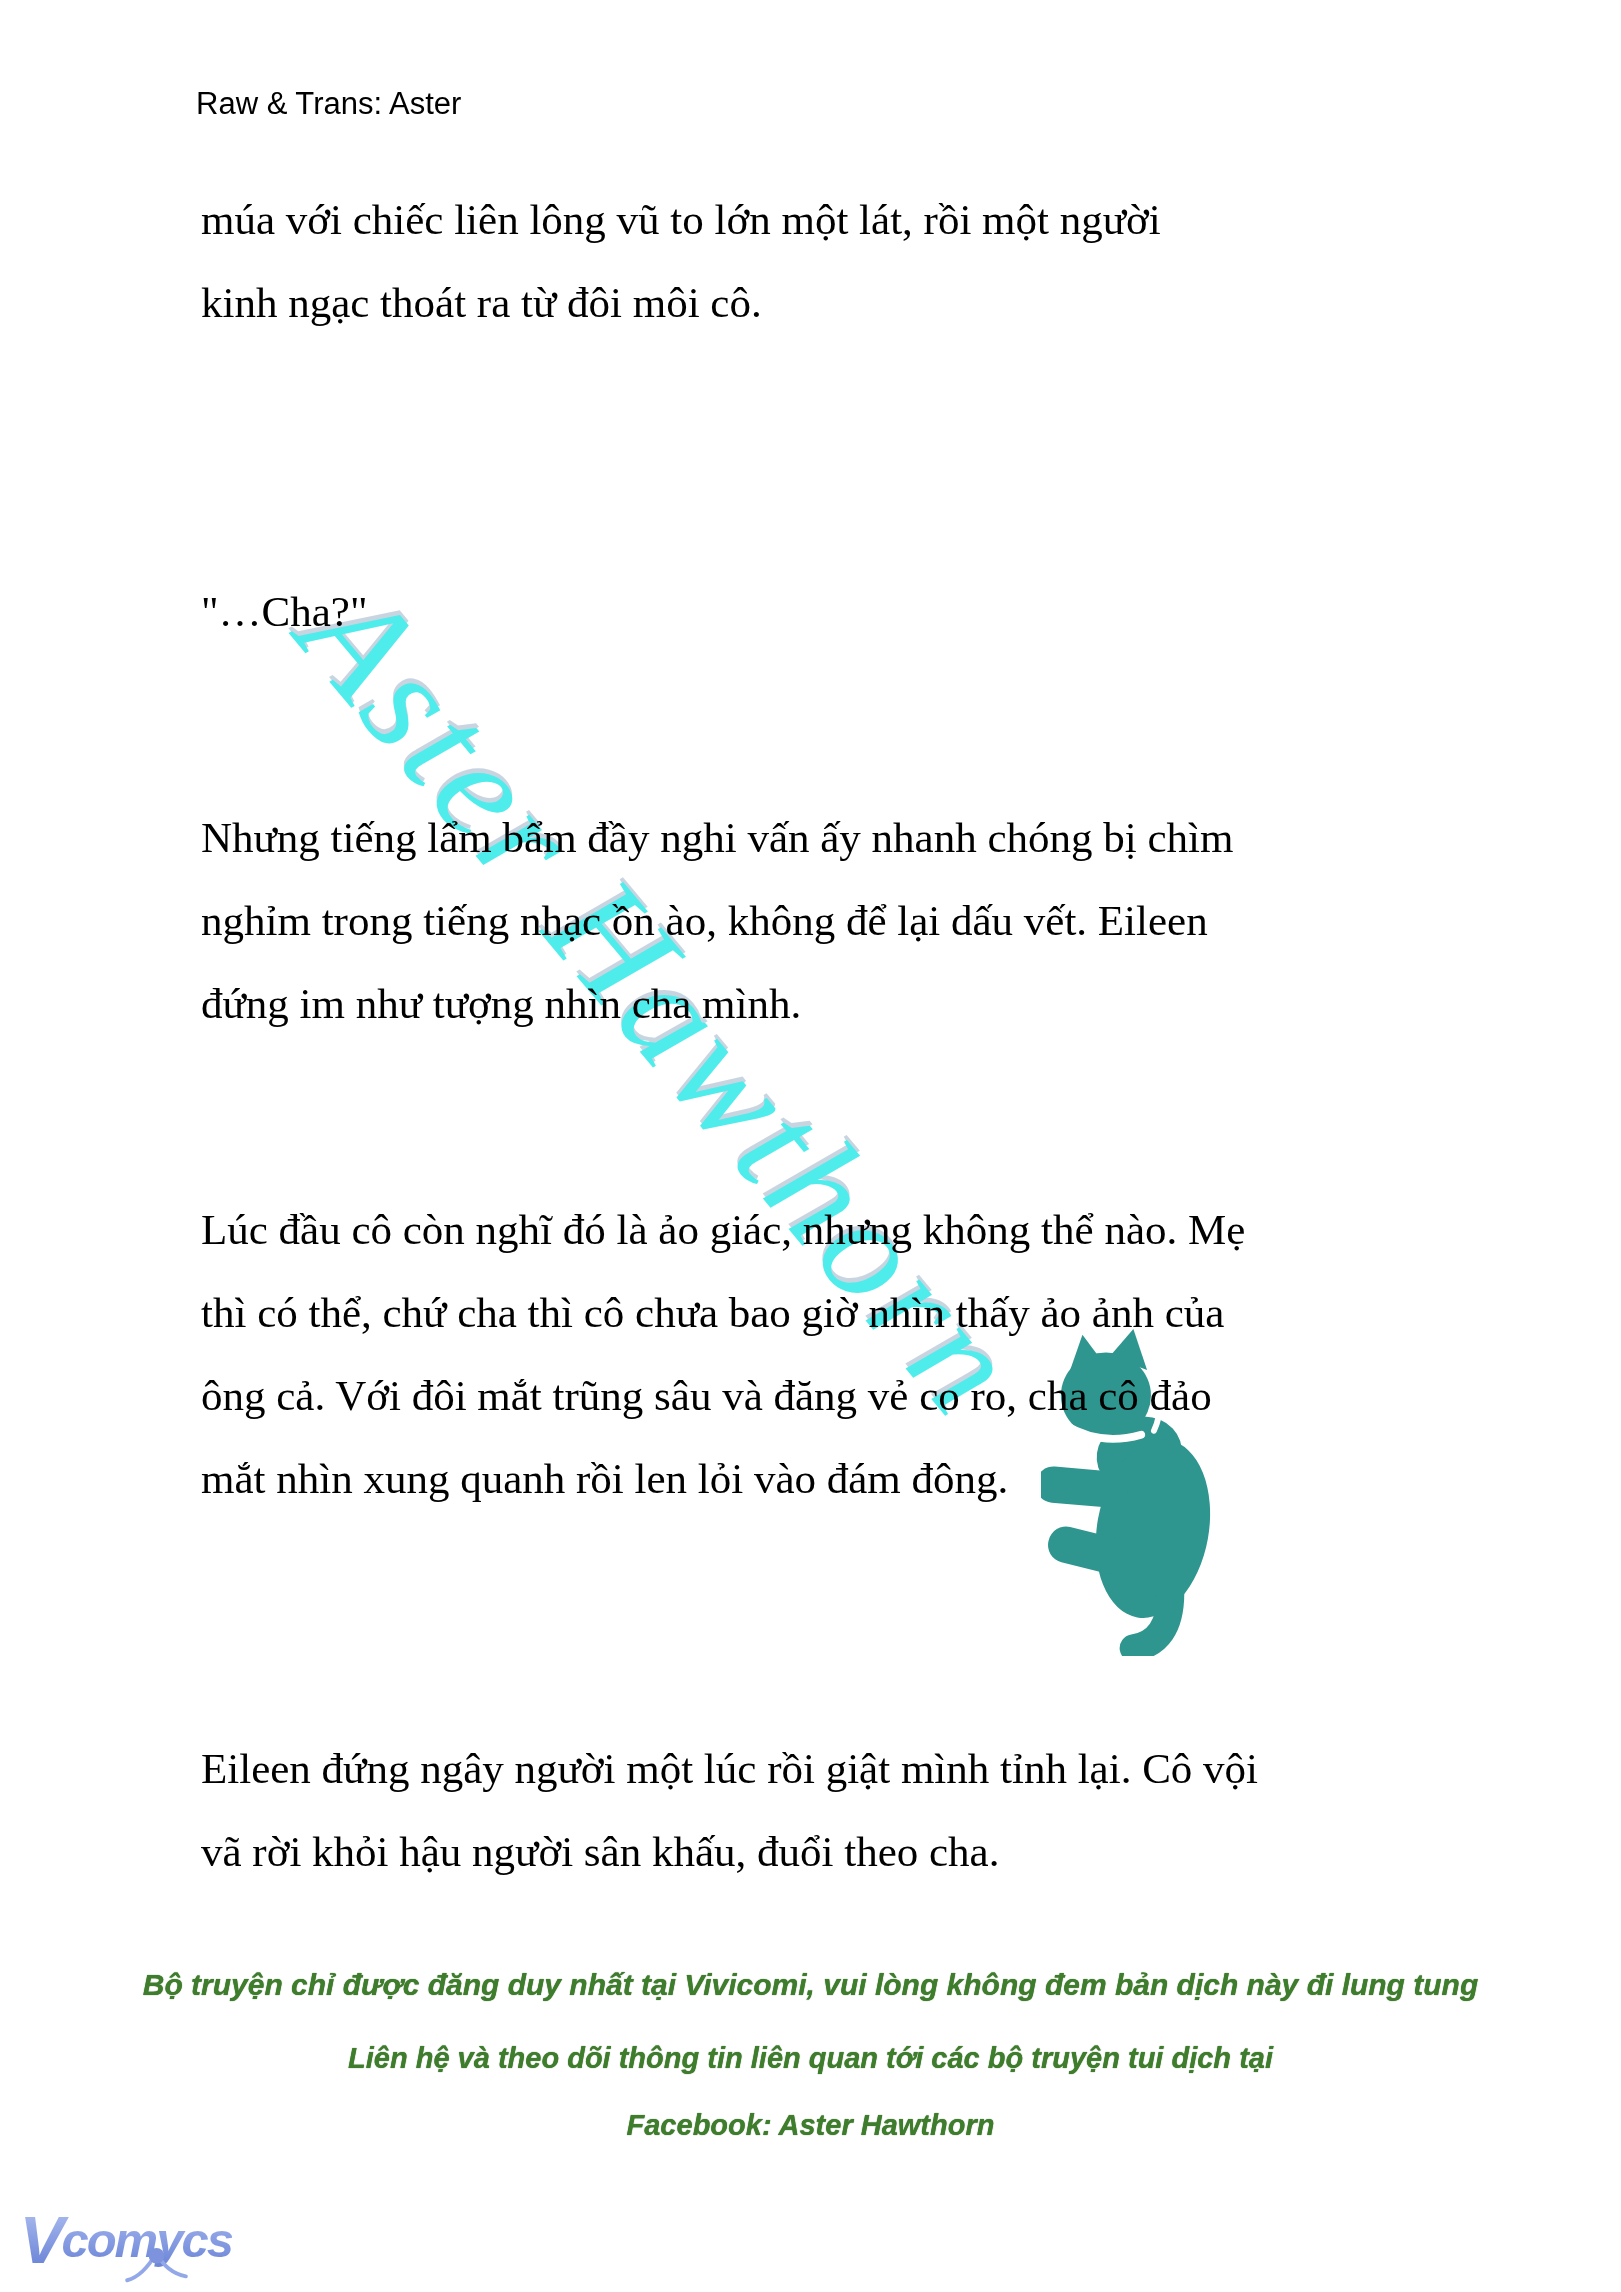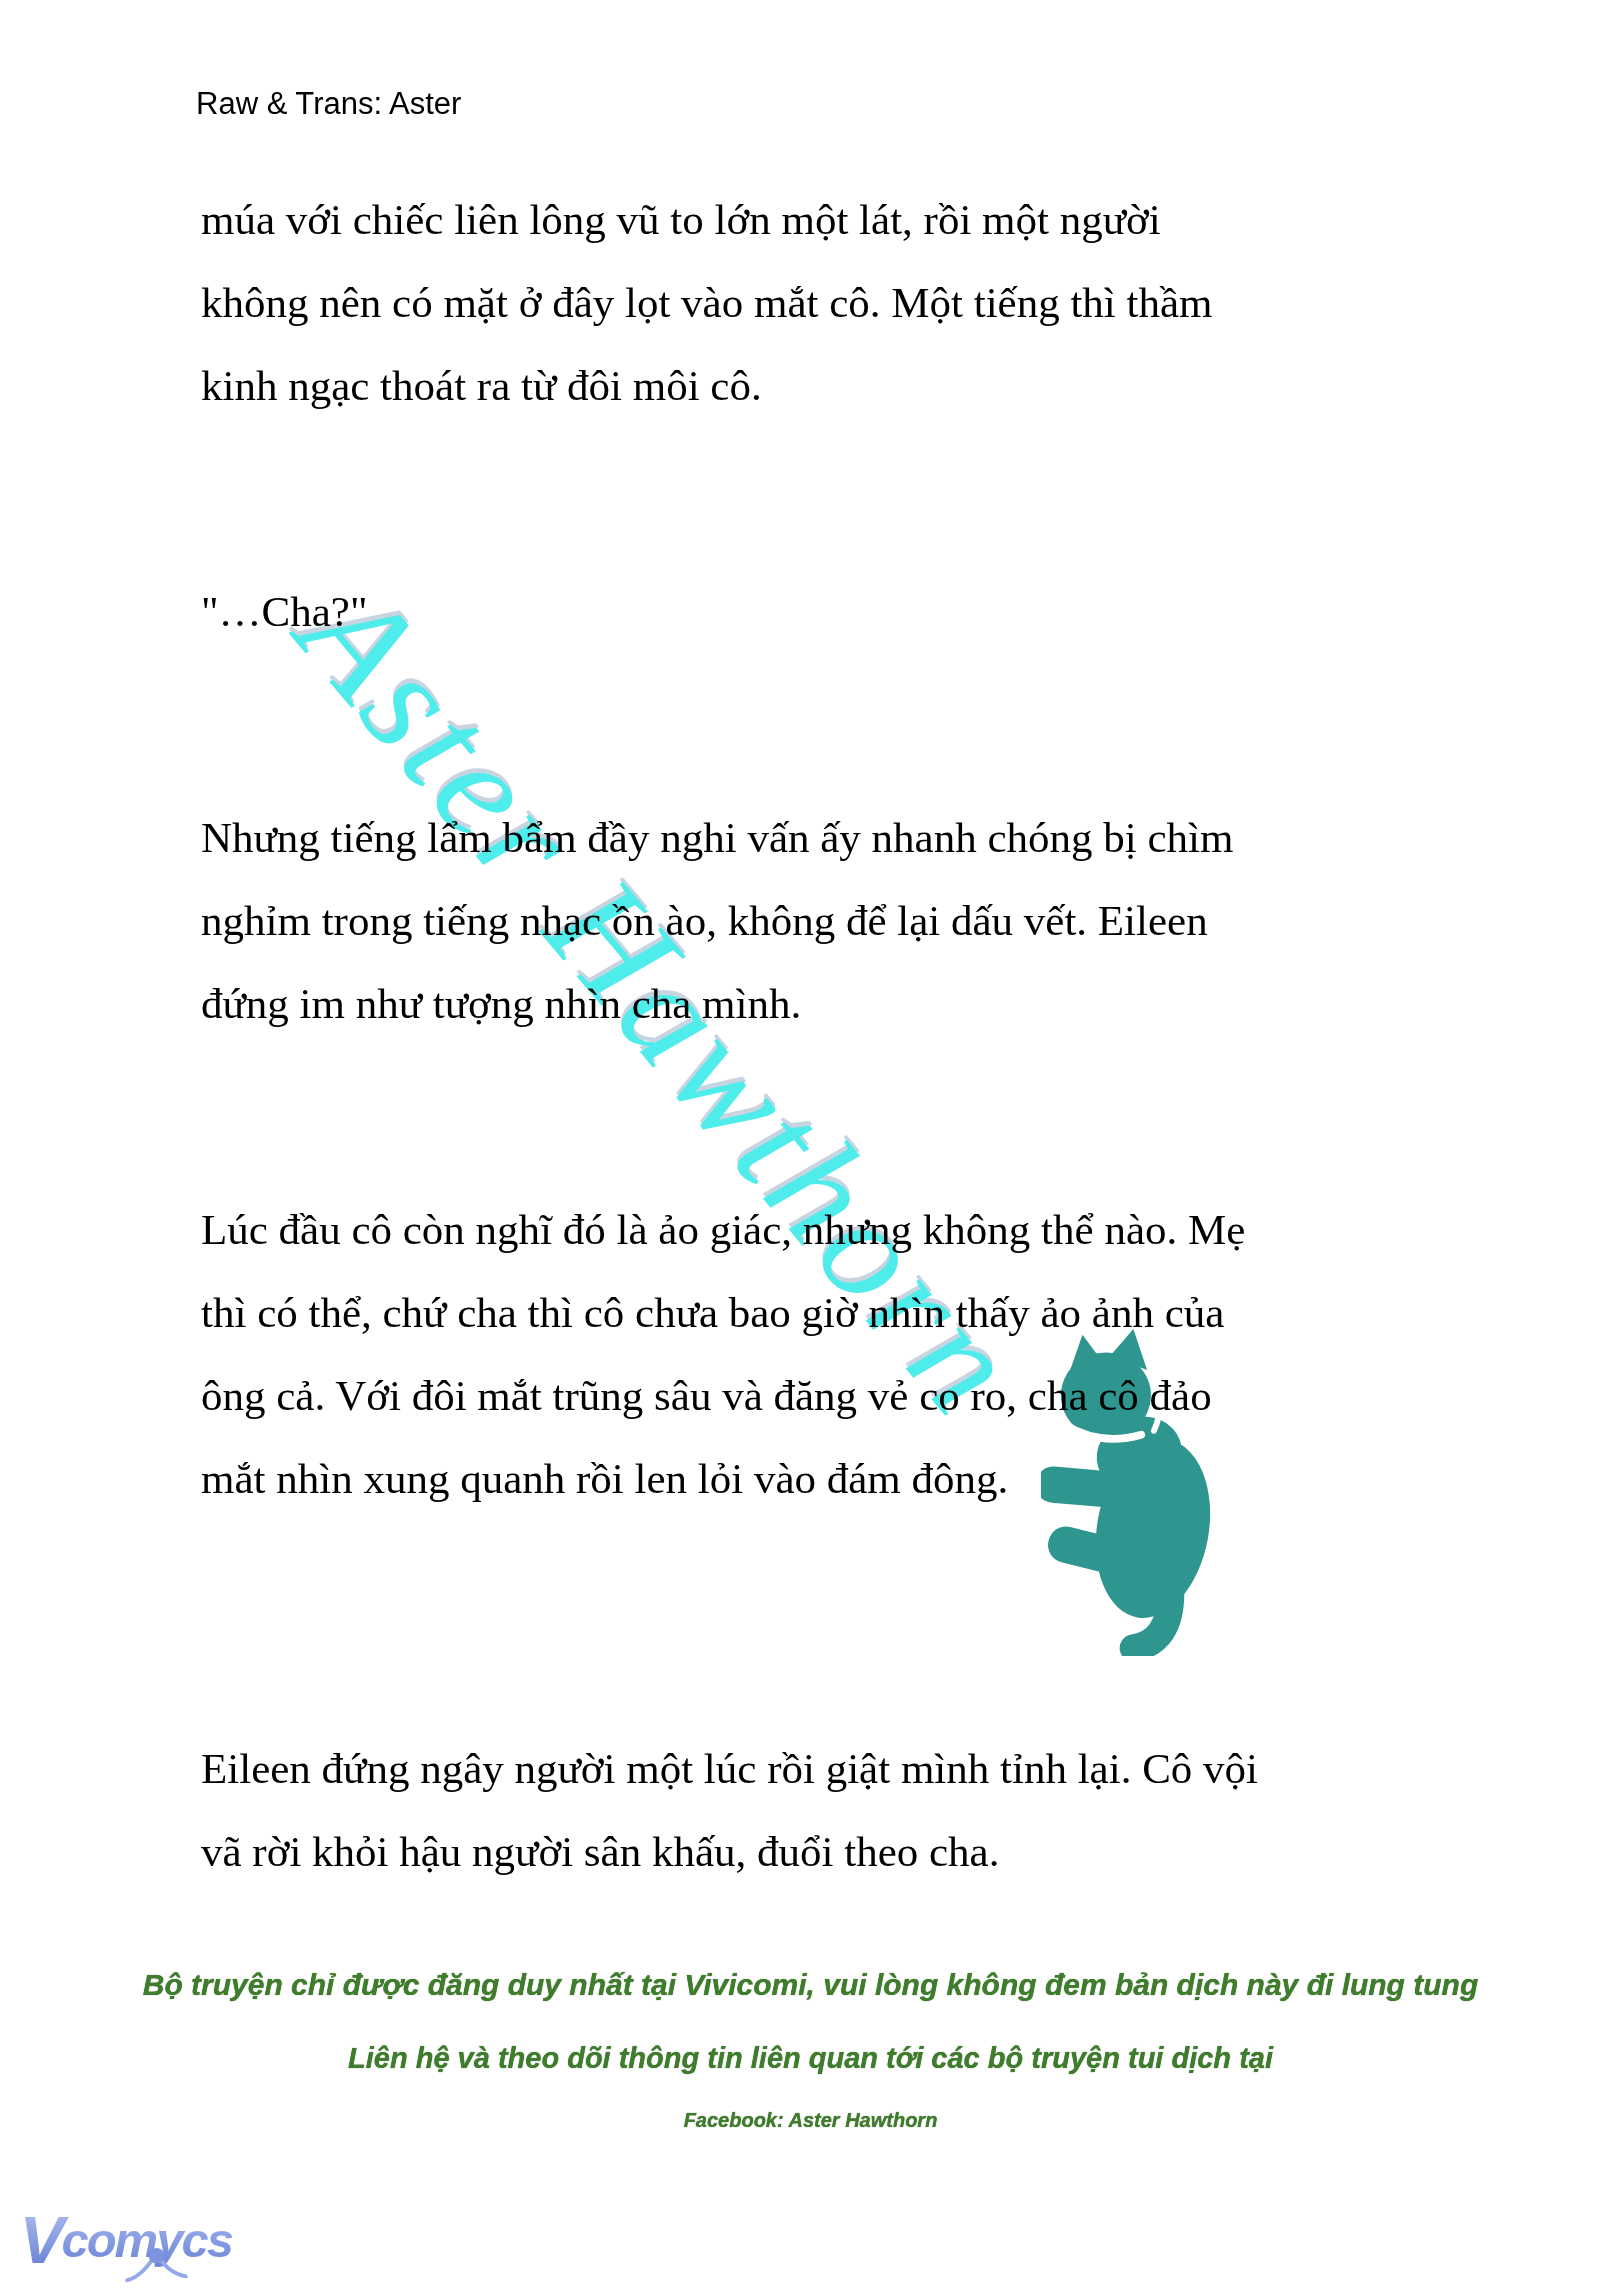--- a/index.html
+++ b/index.html
@@ -35,21 +35,21 @@
   
   .cat{position:absolute;left:1041px;top:1325px;z-index:1;}
   
   .footer-note{
     position:absolute;left:0;width:1621px;text-align:center;z-index:3;
     font-family:"Liberation Sans", sans-serif;font-weight:bold;font-style:italic;
     color:#3E7D2B;text-shadow:0 0 1px #2c5a1e;
   }
   .f1{top:1968px;font-size:30px;text-align:center;}
   .f2{top:2042px;font-size:29px;}
-  .f3{top:2109px;font-size:20px;}
+  .f3{top:2109px;font-size:29px;}
   
   .logo{
     position:absolute;left:19.6px;top:2201px;z-index:3;
     font-family:"Liberation Sans", sans-serif;font-weight:bold;font-style:italic;
     font-size:49px;letter-spacing:-2px;color:#7d93de;white-space:nowrap;
   }
   .logo .logo-v{font-size:67px;letter-spacing:-2.9px;vertical-align:-5.9px;}
   @supports ((background-clip:text) or (-webkit-background-clip:text)){
     .logo{
       background:linear-gradient(180deg,#b6c5f1 0%,#8ca1e4 45%,#5f7ad2 100%);
@@ -76,21 +76,20 @@
     <path d="M132,274 Q132,324 94,330" fill="none" stroke="#2E968F" stroke-width="28" stroke-linecap="round"></path>
   </g>
   <path d="M24,102 Q60,124 102,112" fill="none" stroke="#ffffff" stroke-width="8" stroke-linecap="round"></path>
   <path d="M113,52 Q128,80 115,108" fill="none" stroke="#ffffff" stroke-width="6" stroke-linecap="round"></path>
 </svg>
 
 <div class="credit">Raw &amp; Trans: Aster</div>
 
 <div class="para p1">
   <div class="line">múa với chiếc liên lông vũ to lớn một lát, rồi một người</div>
-  <div class="line">không nên có mặt ở đây lọt vào mắt cô. Một tiếng thì thầm</div>
   <div class="line">kinh ngạc thoát ra từ đôi môi cô.</div>
 </div>
 
 <div class="para p2">
   <div class="line">"…Cha?"</div>
 </div>
 
 <div class="para p3">
   <div class="line">Nhưng tiếng lẩm bẩm đầy nghi vấn ấy nhanh chóng bị chìm</div>
   <div class="line">nghỉm trong tiếng nhạc ồn ào, không để lại dấu vết. Eileen</div>

